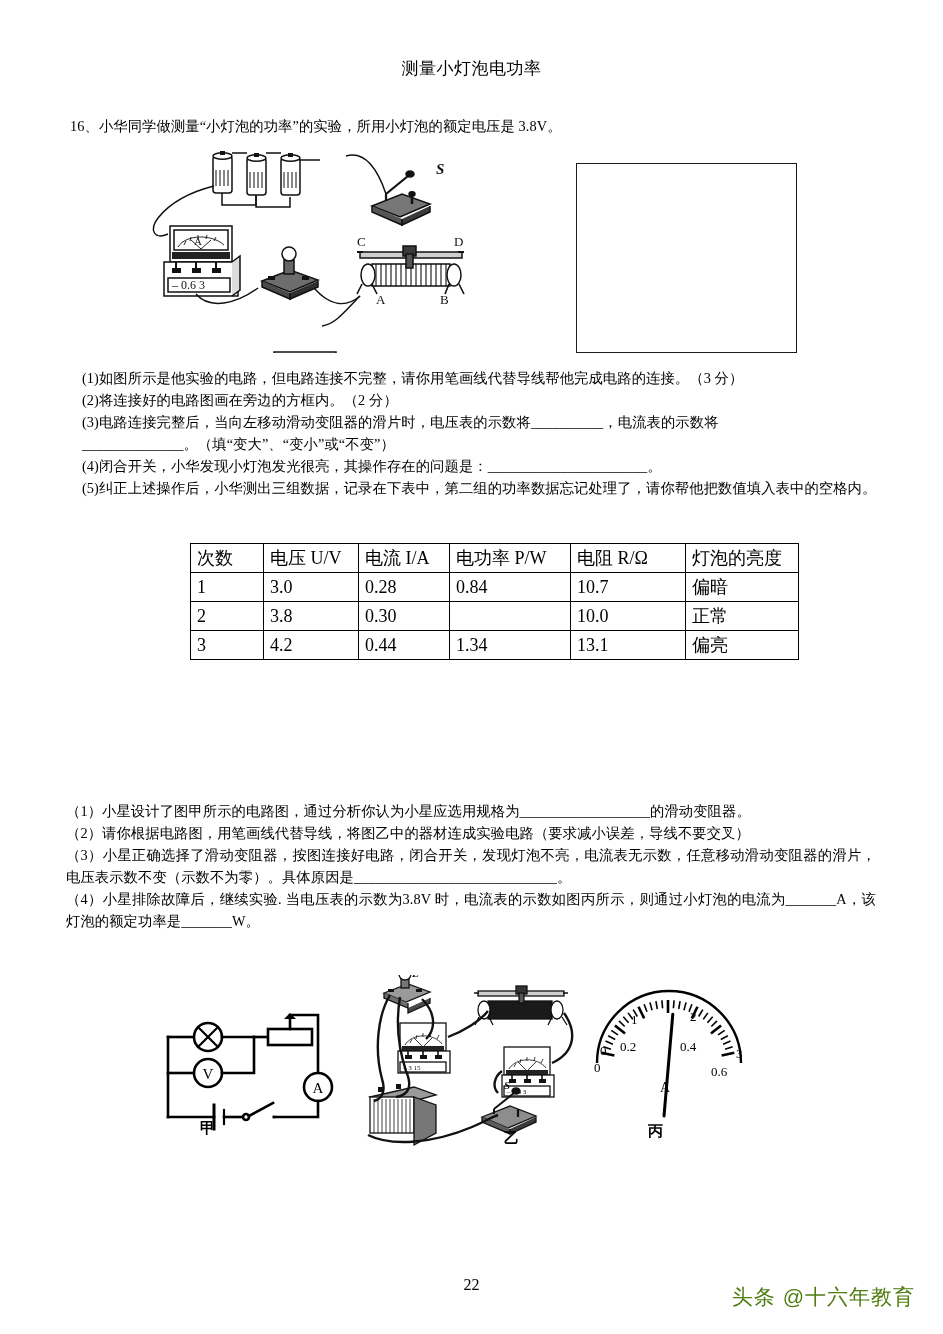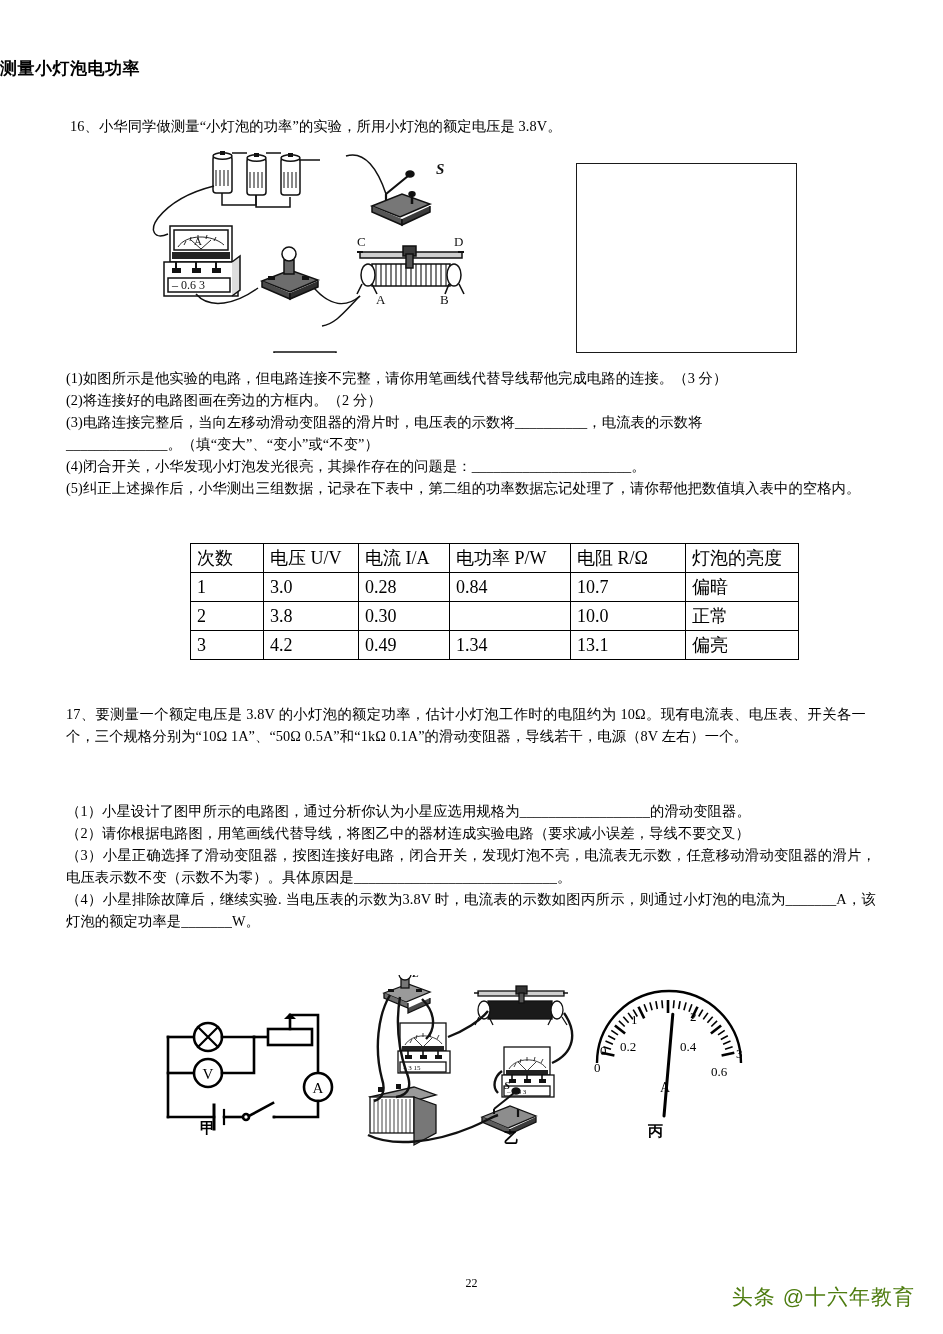--- a/index.html
+++ b/index.html
@@ -18,37 +18,38 @@
   .page {
     position: absolute;
     left: 0; top: 0;
     width: 943px; height: 1334px;
   }
 
   .title {
     position: absolute;
     left: 0; top: 57px;
     width: 943px;
+    text-align: center;
     font-size: 17px;
-    font-weight: bold;
+    font-weight: normal;
     letter-spacing: 0.5px;
   }
 
   .ptext {
     position: absolute;
     font-size: 14.3px;
     line-height: 22px;
     letter-spacing: 0.1px;
     white-space: pre-wrap;
     text-align: justify;
   }
 
   .q16 { left: 70px; top: 115px; width: 790px; }
 
-  .q16sub { left: 66px; top: 367px; width: 800px; }
+  .q16sub { left: 82px; top: 367px; width: 800px; }
 
   .q16six { left: 66px; top: 658px; width: 800px; }
 
   .q17 { left: 66px; top: 703px; width: 800px; }
 
   .q17subs { left: 66px; top: 790px; width: 810px; margin-top: 10px; }
 
   .blank-box {
     position: absolute;
     left: 576px; top: 163px;
@@ -80,21 +81,21 @@
   .c-p   { width: 108px; }
   .c-r   { width: 102px; margin-left: 8px; }
   .c-b   { width: 100px; }
 
   
   .pagenum {
     position: absolute;
     left: 0; top: 1276px;
     width: 943px;
     text-align: center;
-    font-size: 12px;
+    font-size: 16px;
   }
   .watermark {
     position: absolute;
     right: 28px; top: 1283px;
     font-size: 21px;
     font-family: "Liberation Sans", sans-serif;
     color: #4d7c0f;
     letter-spacing: 1px;
     white-space: nowrap;
   }
@@ -288,30 +289,29 @@
         <td>2</td>
         <td>3.8</td>
         <td>0.30</td>
         <td></td>
         <td>10.0</td>
         <td>正常</td>
       </tr>
       <tr>
         <td>3</td>
         <td>4.2</td>
-        <td>0.49</td>
+        <td>0.44</td>
         <td>1.34</td>
         <td>13.1</td>
         <td>偏亮</td>
       </tr>
     </tbody>
   </table>
 
 
-  <div class="ptext q17">17、要测量一个额定电压是 3.8V 的小灯泡的额定功率，估计小灯泡工作时的电阻约为 10Ω。现有电流表、电压表、开关各一个，三个规格分别为“10Ω 1A”、“50Ω 0.5A”和“1kΩ 0.1A”的滑动变阻器，导线若干，电源（8V 左右）一个。</div>
 
   <div class="ptext q17subs">（1）小星设计了图甲所示的电路图，通过分析你认为小星应选用规格为__________________的滑动变阻器。
 （2）请你根据电路图，用笔画线代替导线，将图乙中的器材连成实验电路（要求减小误差，导线不要交叉）
 （3）小星正确选择了滑动变阻器，按图连接好电路，闭合开关，发现灯泡不亮，电流表无示数，任意移动滑动变阻器的滑片，电压表示数不变（示数不为零）。具体原因是____________________________。
 （4）小星排除故障后，继续实验. 当电压表的示数为3.8V 时，电流表的示数如图丙所示，则通过小灯泡的电流为_______A，该灯泡的额定功率是_______W。</div>
 
   <div class="fig" style="left:150px; top:985px;">
     <svg width="230" height="150" viewBox="0 0 230 150">
       <g fill="none" stroke="#000" stroke-width="2.6" stroke-linecap="square">
 

